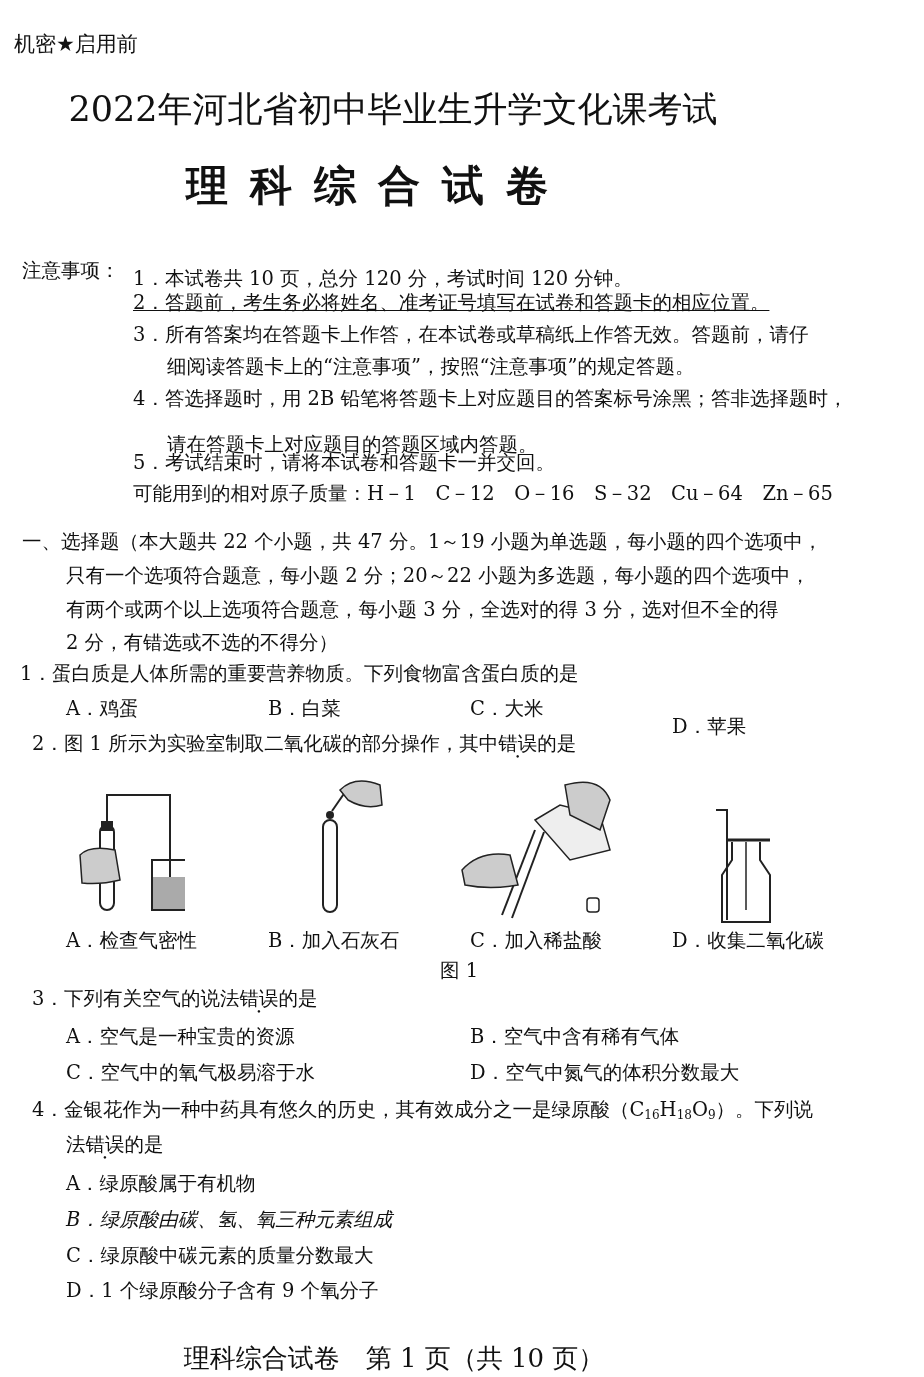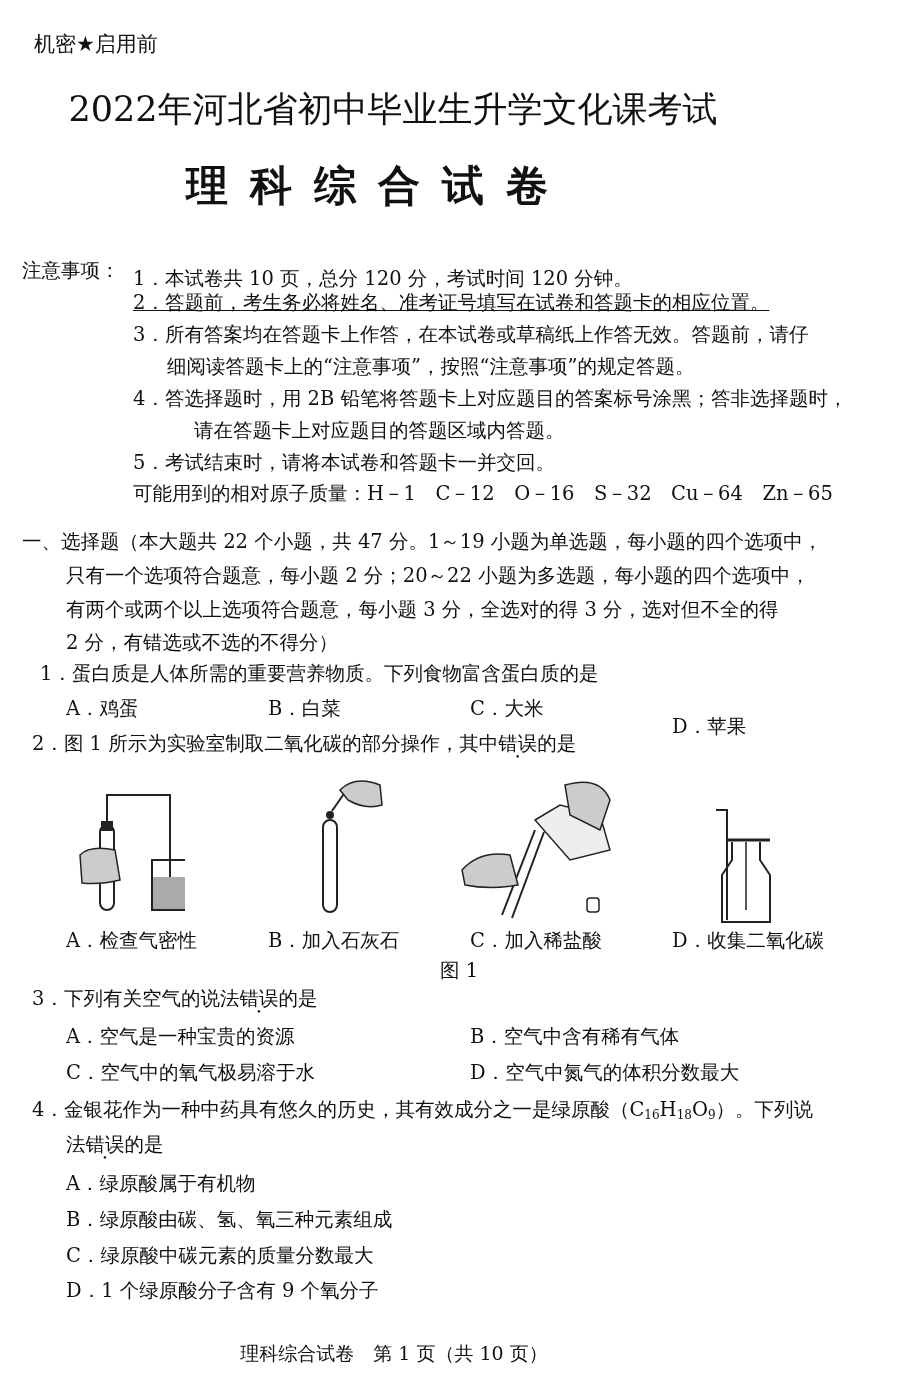--- a/index.html
+++ b/index.html
@@ -1,57 +1,57 @@
 <!DOCTYPE html>
 <html><head>
 <meta charset="utf-8">
 <style>
   html, body { margin:0; padding:0; background:#fff; }
   body { width:924px; height:1377px; position:relative; overflow:hidden;
          font-family:"DejaVu Serif","Liberation Serif",serif; color:#111; }
   .abs { position:absolute; white-space:nowrap; }
-  .confidential { left:34px; top:30px; font-size:21px; font-family:"DejaVu Sans","Liberation Sans",sans-serif; }
+  .confidential { left:14px; top:30px; font-size:21px; font-family:"DejaVu Sans","Liberation Sans",sans-serif; }
   .main-title { left:0; width:786px; text-align:center; top:86px; font-size:35px; }
   .sub-title { left:0; width:756px; text-align:center; top:158px; font-size:42px; font-weight:bold; letter-spacing:22px; font-family:"DejaVu Sans","Liberation Sans",sans-serif; }
   .t { font-size:19.5px; line-height:24px; }
   .dot { position:relative;text-align:right; }
   .dot::after { content:"•"; position:absolute; left:50%; transform:translateX(-50%); bottom:-14px; font-size:9px; }
   sub { font-size:12px; vertical-align:-3px; }
   .fig { position:absolute; }
-  .footer { left:0; width:788px; text-align:center; top:1341px; font-size:19px; }
+  .footer { left:0; width:788px; text-align:center; top:1341px; font-size:26px; }
 </style>
 </head>
 <body>
 
 <div>
   <div class="abs confidential">机密★启用前</div>
   <div class="abs main-title">2022年河北省初中毕业生升学文化课考试</div>
   <div class="abs sub-title">理科综合试卷</div>
 
   <div>
     <div class="abs t" style="left:22px;top:259px;">注意事项：</div>
     <div class="abs t" style="left:133px;top:259px;margin-top:8px;">1．本试卷共 10 页，总分 120 分，考试时间 120 分钟。</div>
     <div class="abs t" style="left:133px;top:291px;text-decoration:underline;">2．答题前，考生务必将姓名、准考证号填写在试卷和答题卡的相应位置。</div>
     <div class="abs t" style="left:133px;top:323px;">3．所有答案均在答题卡上作答，在本试卷或草稿纸上作答无效。答题前，请仔</div>
     <div class="abs t" style="left:167px;top:355px;">细阅读答题卡上的“注意事项”，按照“注意事项”的规定答题。</div>
     <div class="abs t" style="left:133px;top:387px;">4．答选择题时，用 2B 铅笔将答题卡上对应题目的答案标号涂黑；答非选择题时，</div>
-    <div class="abs t" style="left:167px;top:419px;margin-left:27px;">请在答题卡上对应题目的答题区域内答题。</div>
+    <div class="abs t" style="left:167px;top:433px;">请在答题卡上对应题目的答题区域内答题。</div>
     <div class="abs t" style="left:133px;top:451px;">5．考试结束时，请将本试卷和答题卡一并交回。</div>
     <div class="abs t" style="left:133px;top:482px;">可能用到的相对原子质量：H－1　C－12　O－16　S－32　Cu－64　Zn－65</div>
   </div>
 
   <div>
     <div class="abs t" style="left:22px;top:530px;">一、选择题（本大题共 22 个小题，共 47 分。1～19 小题为单选题，每小题的四个选项中，</div>
     <div class="abs t" style="left:66px;top:564px;text-align:center;">只有一个选项符合题意，每小题 2 分；20～22 小题为多选题，每小题的四个选项中，</div>
     <div class="abs t" style="left:66px;top:598px;">有两个或两个以上选项符合题意，每小题 3 分，全选对的得 3 分，选对但不全的得</div>
     <div class="abs t" style="left:66px;top:631px;">2 分，有错选或不选的不得分）</div>
   </div>
 
   <div>
-    <div class="abs t" style="left:40px;top:662px;">1．蛋白质是人体所需的重要营养物质。下列食物富含蛋白质的是</div>
+    <div class="abs t" style="left:20px;top:662px;">1．蛋白质是人体所需的重要营养物质。下列食物富含蛋白质的是</div>
     <div class="abs t" style="left:66px;top:697px;">A．鸡蛋</div>
     <div class="abs t" style="left:268px;top:697px;">B．白菜</div>
     <div class="abs t" style="left:470px;top:697px;">C．大米</div>
     <div class="abs t" style="left:672px;top:715px;">D．苹果</div>
   </div>
 
   <div>
     <div class="abs t" style="left:32px;top:732px;">
       <span>2．图 1 所示为实验室制取二氧化碳的部分操作，其中</span><span class="dot">错误</span><span>的是</span>
     </div>
@@ -106,19 +106,19 @@
   </div>
 
   <div>
     <div class="abs t" style="left:32px;top:1098px;">
       <span>4．金银花作为一种中药具有悠久的历史，其有效成分之一是绿原酸（C</span><sub>16</sub><span>H</span><sub>18</sub><span>O</span><sub>9</sub><span>）。下列说</span>
     </div>
     <div class="abs t" style="left:66px;top:1133px;">
       <span>法</span><span class="dot">错误</span><span>的是</span>
     </div>
     <div class="abs t" style="left:66px;top:1172px;">A．绿原酸属于有机物</div>
-    <div class="abs t" style="left:66px;top:1208px;">B．绿原酸由碳、氢、氧三种元素组成</div>
+    <div class="abs t" style="left:66px;top:1208px;font-style:italic;">B．绿原酸由碳、氢、氧三种元素组成</div>
     <div class="abs t" style="left:66px;top:1244px;">C．绿原酸中碳元素的质量分数最大</div>
     <div class="abs t" style="left:66px;top:1279px;">D．1 个绿原酸分子含有 9 个氧分子</div>
   </div>
 
   <div class="abs footer">理科综合试卷　第 1 页（共 10 页）</div>
 </div>
 
 </body></html>

